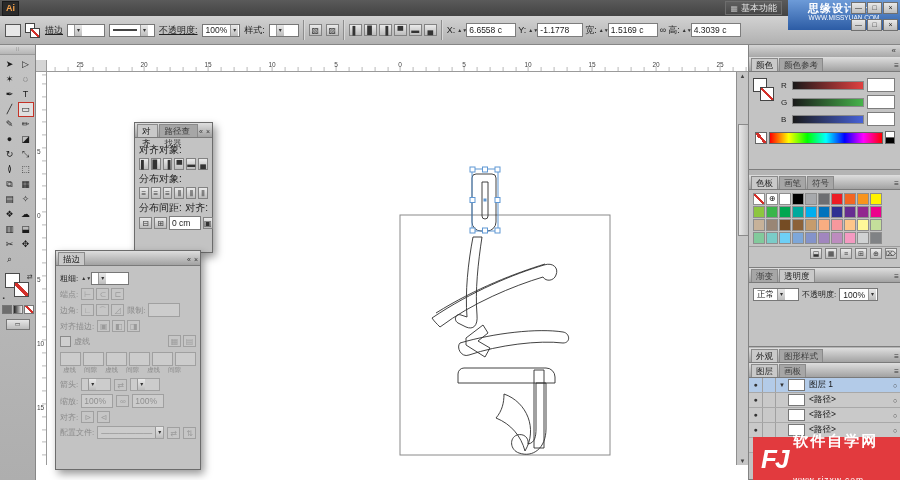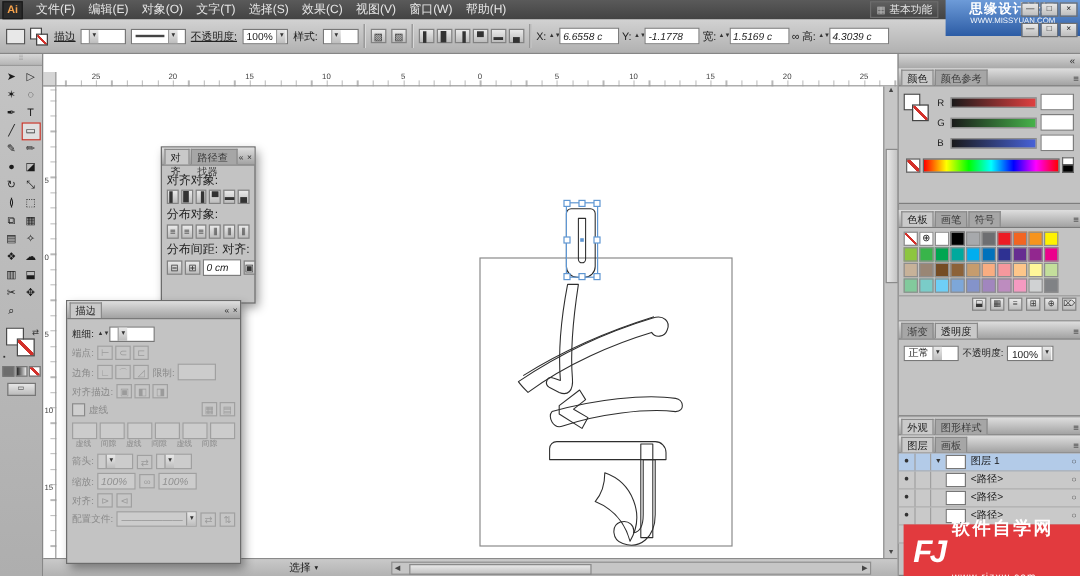--- a/index.html
+++ b/index.html
@@ -39,21 +39,21 @@
          font-size:8.5px;padding:0 1px 0 3px;box-sizing:border-box;}
   .combo .cval{font-weight:normal;white-space:nowrap;}
   .combo .dd{font-style:normal;font-size:6px;color:#333;background:linear-gradient(#e9e9e9,#bdbdbd);
              border-left:1px solid #999;margin-left:3px;padding:0 2px;height:11px;line-height:11px;}
   .brushline{display:inline-block;width:24px;height:2px;background:#444;}
   .w30{min-width:30px;} .w38{min-width:38px;} .w46{min-width:46px;} .w52{min-width:52px;} .w34{min-width:34px;}
   .vdiv{width:1px;height:20px;background:#8d8d8d;border-right:1px solid #d8d8d8;}
   .ibtn{width:13px;height:12px;background:linear-gradient(#eaeaea,#bcbcbc);border:1px solid #828282;
         font-size:8px;line-height:11px;text-align:center;color:#333;display:inline-block;box-sizing:border-box;}
   .field{background:#fff;border:1px solid #7d7d7d;font-size:8.5px;height:12px;line-height:12px;
-         padding:0 2px;display:inline-block;box-sizing:content-box;white-space:nowrap;font-style:italic;}
+         padding:0 2px;display:inline-block;box-sizing:content-box;white-space:nowrap;}
   .w26{min-width:26px;} .wf40{min-width:40px;} .wf46{min-width:44px;}
   .stp{display:inline-flex;flex-direction:column;font-size:5px;line-height:5px;color:#333;width:7px;text-align:center;}
   .cbgroup{display:flex;align-items:center;gap:2px;}
   
   .toolbar{position:absolute;left:0;top:45px;width:36px;height:435px;background:linear-gradient(#c4c4c4,#aeaeae);
            border-right:1px solid #878787;box-sizing:border-box;z-index:15;}
   .grip{height:9px;border-bottom:1px solid #9a9a9a;background:linear-gradient(#d8d8d8,#b5b5b5);
         text-align:center;font-size:6px;color:#777;line-height:8px;}
   #tool-grid{display:grid;grid-template-columns:16px 16px;justify-content:center;margin-top:2px;}
   .tool{height:15px;font-size:9px;line-height:15px;text-align:center;color:#1b1b1b;}
@@ -190,31 +190,20 @@
   .wm-t1{font-size:15px;font-weight:bold;letter-spacing:2px;line-height:17px;}
   .wm-t2{font-size:8.5px;letter-spacing:1px;line-height:10px;margin-top:26px;}
 </style>
 </head>
 <body>
 
 <div class="app">
 
   <div class="titlebar">
     <div class="ailogo">Ai</div>
-    <div class="menus" id="menu-bar">
-        <span class="menu">文件(F)</span>
-        <span class="menu">编辑(E)</span>
-        <span class="menu">对象(O)</span>
-        <span class="menu">文字(T)</span>
-        <span class="menu">选择(S)</span>
-        <span class="menu">效果(C)</span>
-        <span class="menu">视图(V)</span>
-        <span class="menu">窗口(W)</span>
-        <span class="menu">帮助(H)</span>
-      </div>
     <div class="workspace">
       <span class="ws-ic">▦</span>
       <span>基本功能</span>
     </div>
   </div>
   <div class="banner">
     <div class="b1">思缘设计论坛</div>
     <div class="b2">WWW.MISSYUAN.COM</div>
   </div>
   <div class="winbtns">
@@ -380,31 +369,20 @@
           <span class="vnum" style="top: 207px;">5</span>
           <span class="vnum" style="top: 271px;">10</span>
           <span class="vnum" style="top: 335px;">15</span>
         </div>
     </div>
     <div class="vscroll">
       <span class="sarrow" style="top:1px;">▲</span>
       <div class="vthumb"></div>
       <span class="sarrow" style="bottom:1px;">▼</span>
     </div>
-    <div class="statusbar">
-      <span class="sel-status">
-        <span>选择</span>
-        <span class="dd2">▾</span>
-      </span>
-      <div class="hscroll">
-        <span class="harrow" style="left:2px;">◀</span>
-        <div class="hthumb"></div>
-        <span class="harrow" style="right:2px;">▶</span>
-      </div>
-    </div>
   </div>
 
   <div class="fpanel alignp">
     <div class="fhead">
       <span class="ftab">对齐</span>
       <span class="ftab inact">路径查找器</span>
       <span class="fctl">
           <span>«</span>
           <span>×</span>
         </span>

